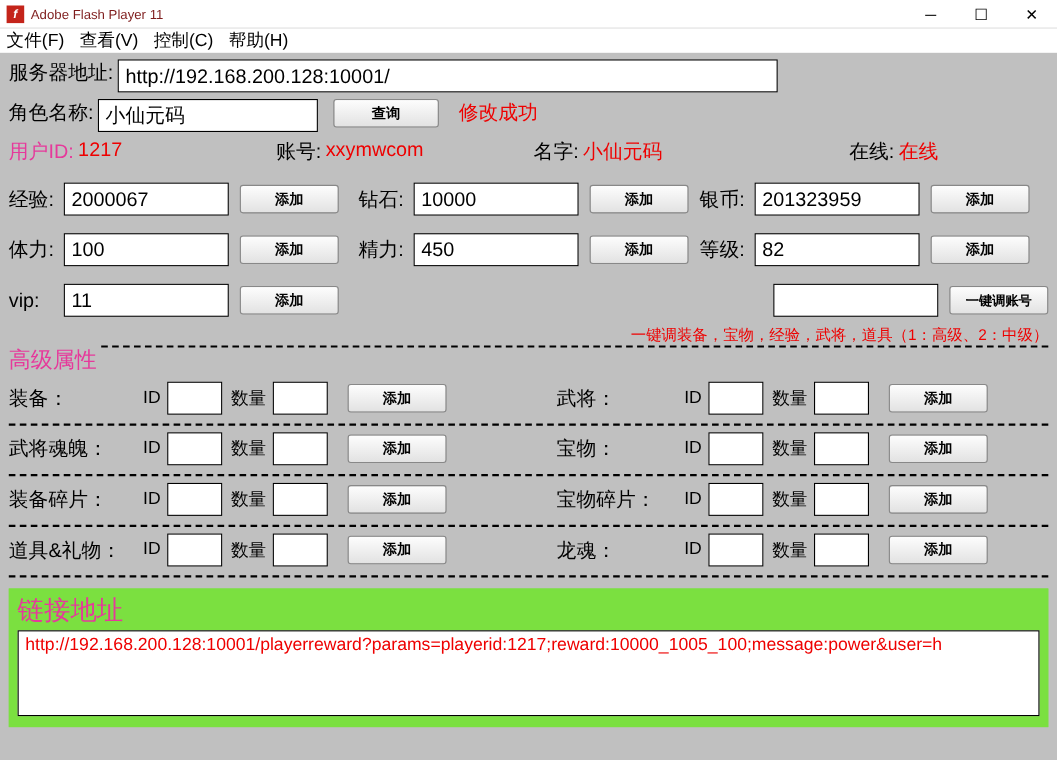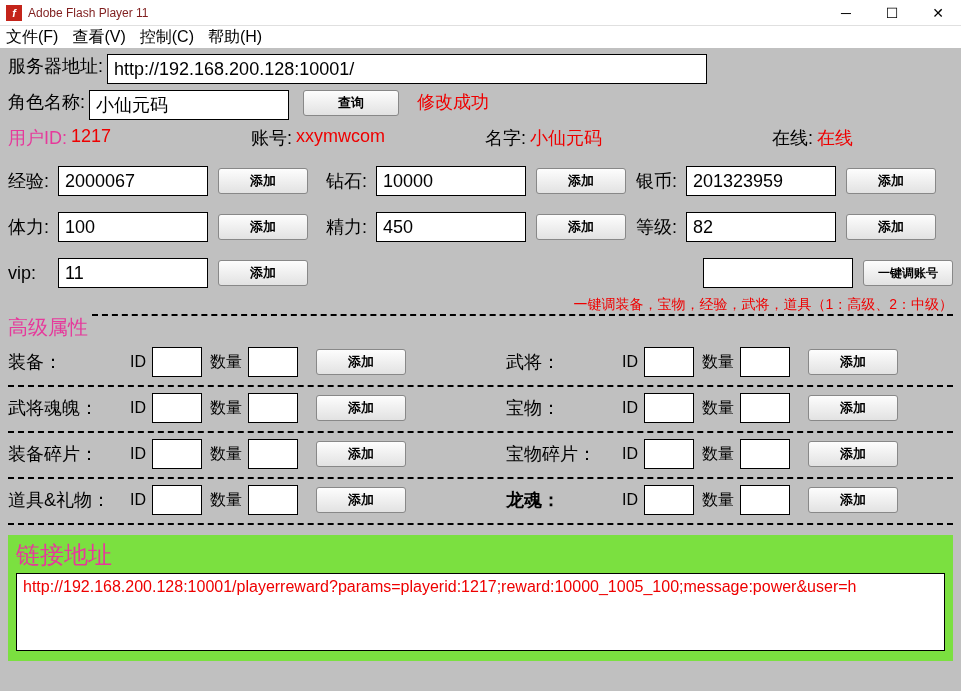--- a/index.html
+++ b/index.html
@@ -205,21 +205,21 @@
       <div class="adv-row">
         <div class="adv-cell" style="width: 498px;">
           <span class="adv-label">道具&amp;礼物：</span>
           <span class="adv-sublabel" style="margin-left: 12px;">ID</span>
           <input class="small-input" style="margin-left: 6px;">
           <span class="adv-sublabel" style="margin-left: 8px;">数量</span>
           <input class="small-input" style="margin-left: 6px;">
           <button class="btn" style="width: 90px; margin-left: 18px;">添加</button>
         </div>
         <div class="adv-cell" style="width: auto;">
-          <span class="adv-label" style="min-width: 104px; font-weight: bold;">龙魂：</span>
+          <span class="adv-label" style="min-width: 104px;">龙魂：</span>
           <span class="adv-sublabel" style="margin-left: 12px;">ID</span>
           <input class="small-input" style="margin-left: 6px;">
           <span class="adv-sublabel" style="margin-left: 8px;">数量</span>
           <input class="small-input" style="margin-left: 6px;">
           <button class="btn" style="width: 90px; margin-left: 18px;">添加</button>
         </div>
       </div>
     </div>
 
   <div class="row" style="margin-top:6px">

